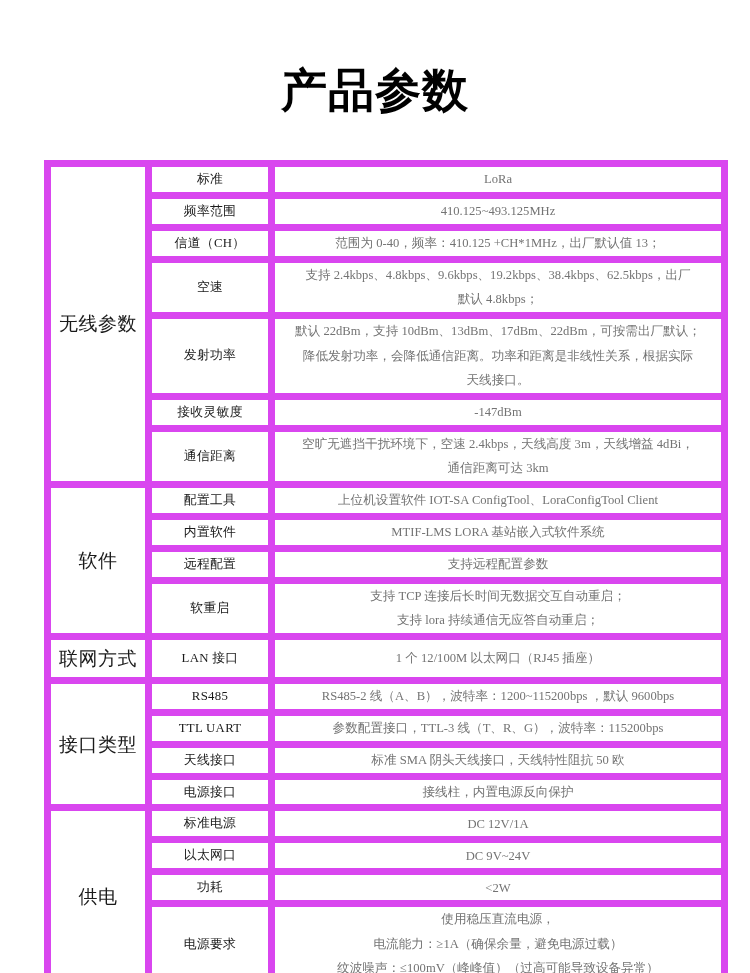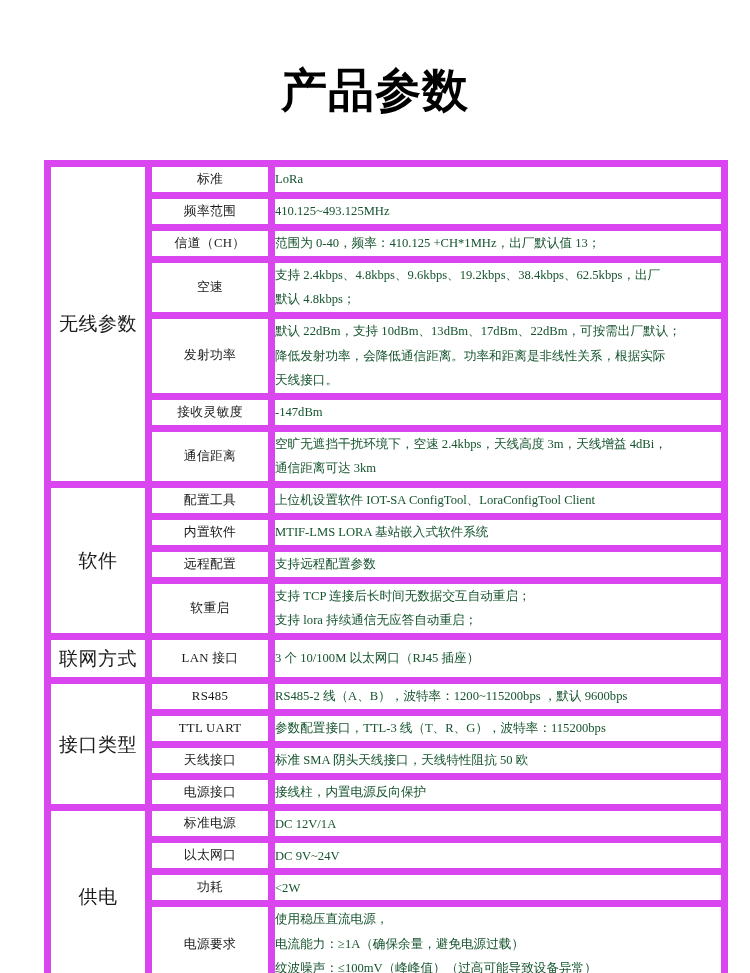--- a/index.html
+++ b/index.html
@@ -60,24 +60,24 @@
     letter-spacing: 0.5px;
   }
   td.key {
     text-align: center;
     font-size: 12.8px;
     color: #1a1a1a;
     padding: 5px 4px;
     letter-spacing: 0.3px;
   }
   td.val {
-    text-align: left;
+    text-align: center;
     padding: 5px 0 5px 9px;
     font-size: 12.6px;
-    color: #14532d;
+    color: #737373;
   }
   td.val .line {
     display: block;
     white-space: nowrap;
   }
 </style>
 </head>
 <body>
 
 <div class="page">
@@ -162,21 +162,21 @@
             <td class="key">软重启</td>
             <td class="val">
               <span class="line">支持 TCP 连接后长时间无数据交互自动重启；</span>
               <span class="line">支持 lora 持续通信无应答自动重启；</span>
             </td>
           </tr>
           <tr>
             <td class="group" rowspan="1">联网方式</td>
             <td class="key">LAN 接口</td>
             <td class="val">
-              <span class="line">3 个 10/100M 以太网口（RJ45 插座）</span>
+              <span class="line">1 个 12/100M 以太网口（RJ45 插座）</span>
             </td>
           </tr>
           <tr>
             <td class="group" rowspan="4">接口类型</td>
             <td class="key">RS485</td>
             <td class="val">
               <span class="line">RS485-2 线（A、B），波特率：1200~115200bps ，默认 9600bps</span>
             </td>
           </tr>
           <tr>

